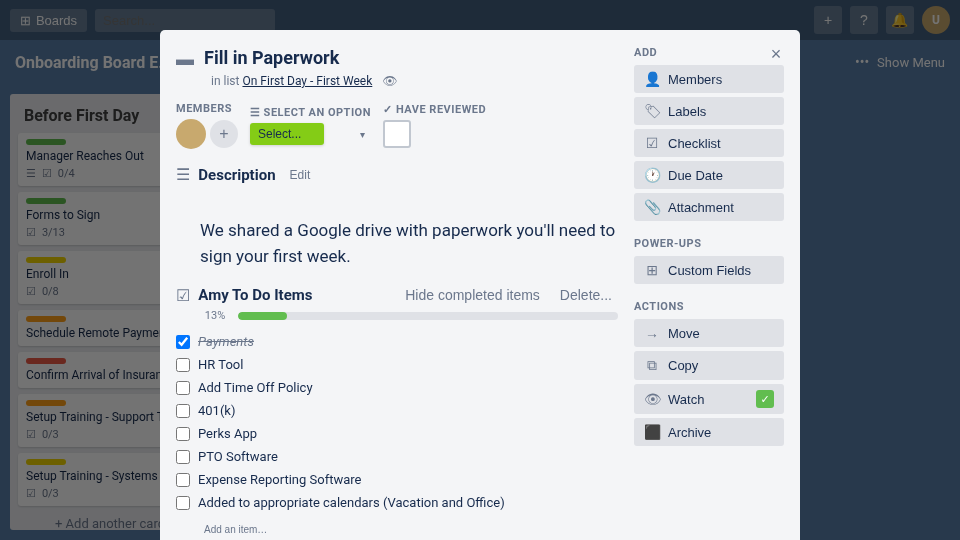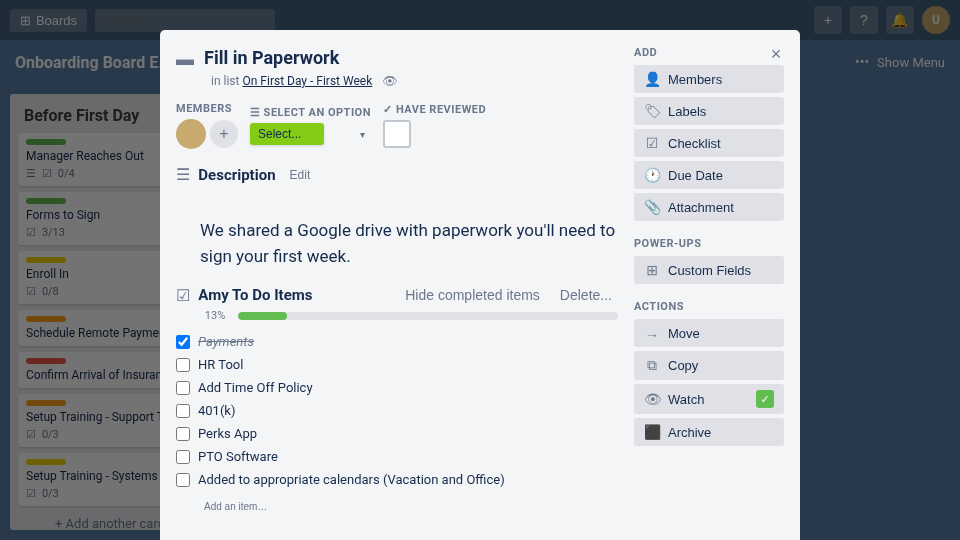--- a/index.html
+++ b/index.html
@@ -661,20 +661,24 @@
           <div class="checklist-item">
             <input type="checkbox" style="">
             <span class="checklist-item-text">Perks App</span>
           </div>
           <div class="checklist-item">
             <input type="checkbox" style="">
             <span class="checklist-item-text">PTO Software</span>
           </div>
           <div class="checklist-item">
             <input type="checkbox" style="">
+            <span class="checklist-item-text">Expense Reporting Software</span>
+          </div>
+          <div class="checklist-item">
+            <input type="checkbox" style="">
             <span class="checklist-item-text">Added to appropriate calendars (Vacation and Office)</span>
           </div>
         </div>
 
         <div class="add-item-row">
           <button class="add-item-btn">
             <span>Add an item…</span>
           </button>
         </div>
       </div>

